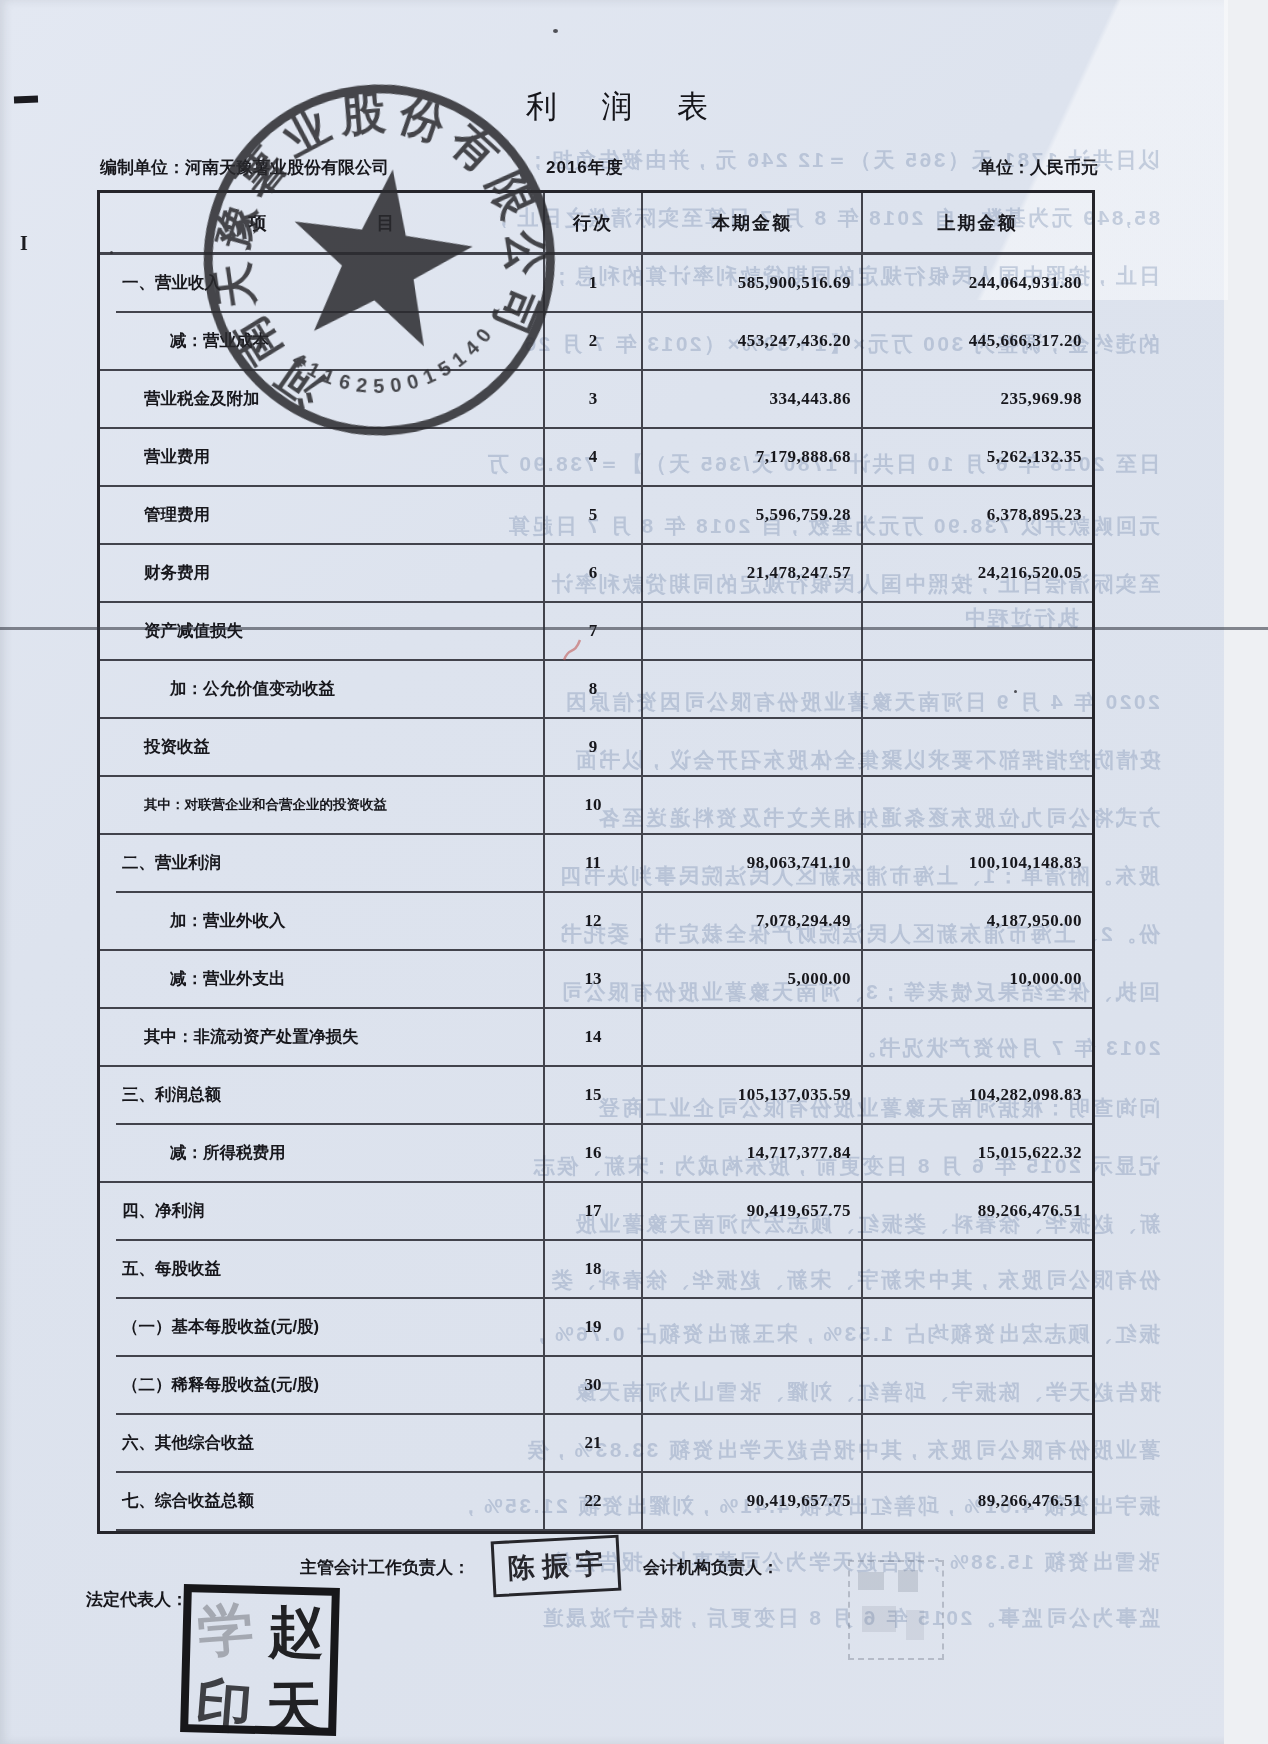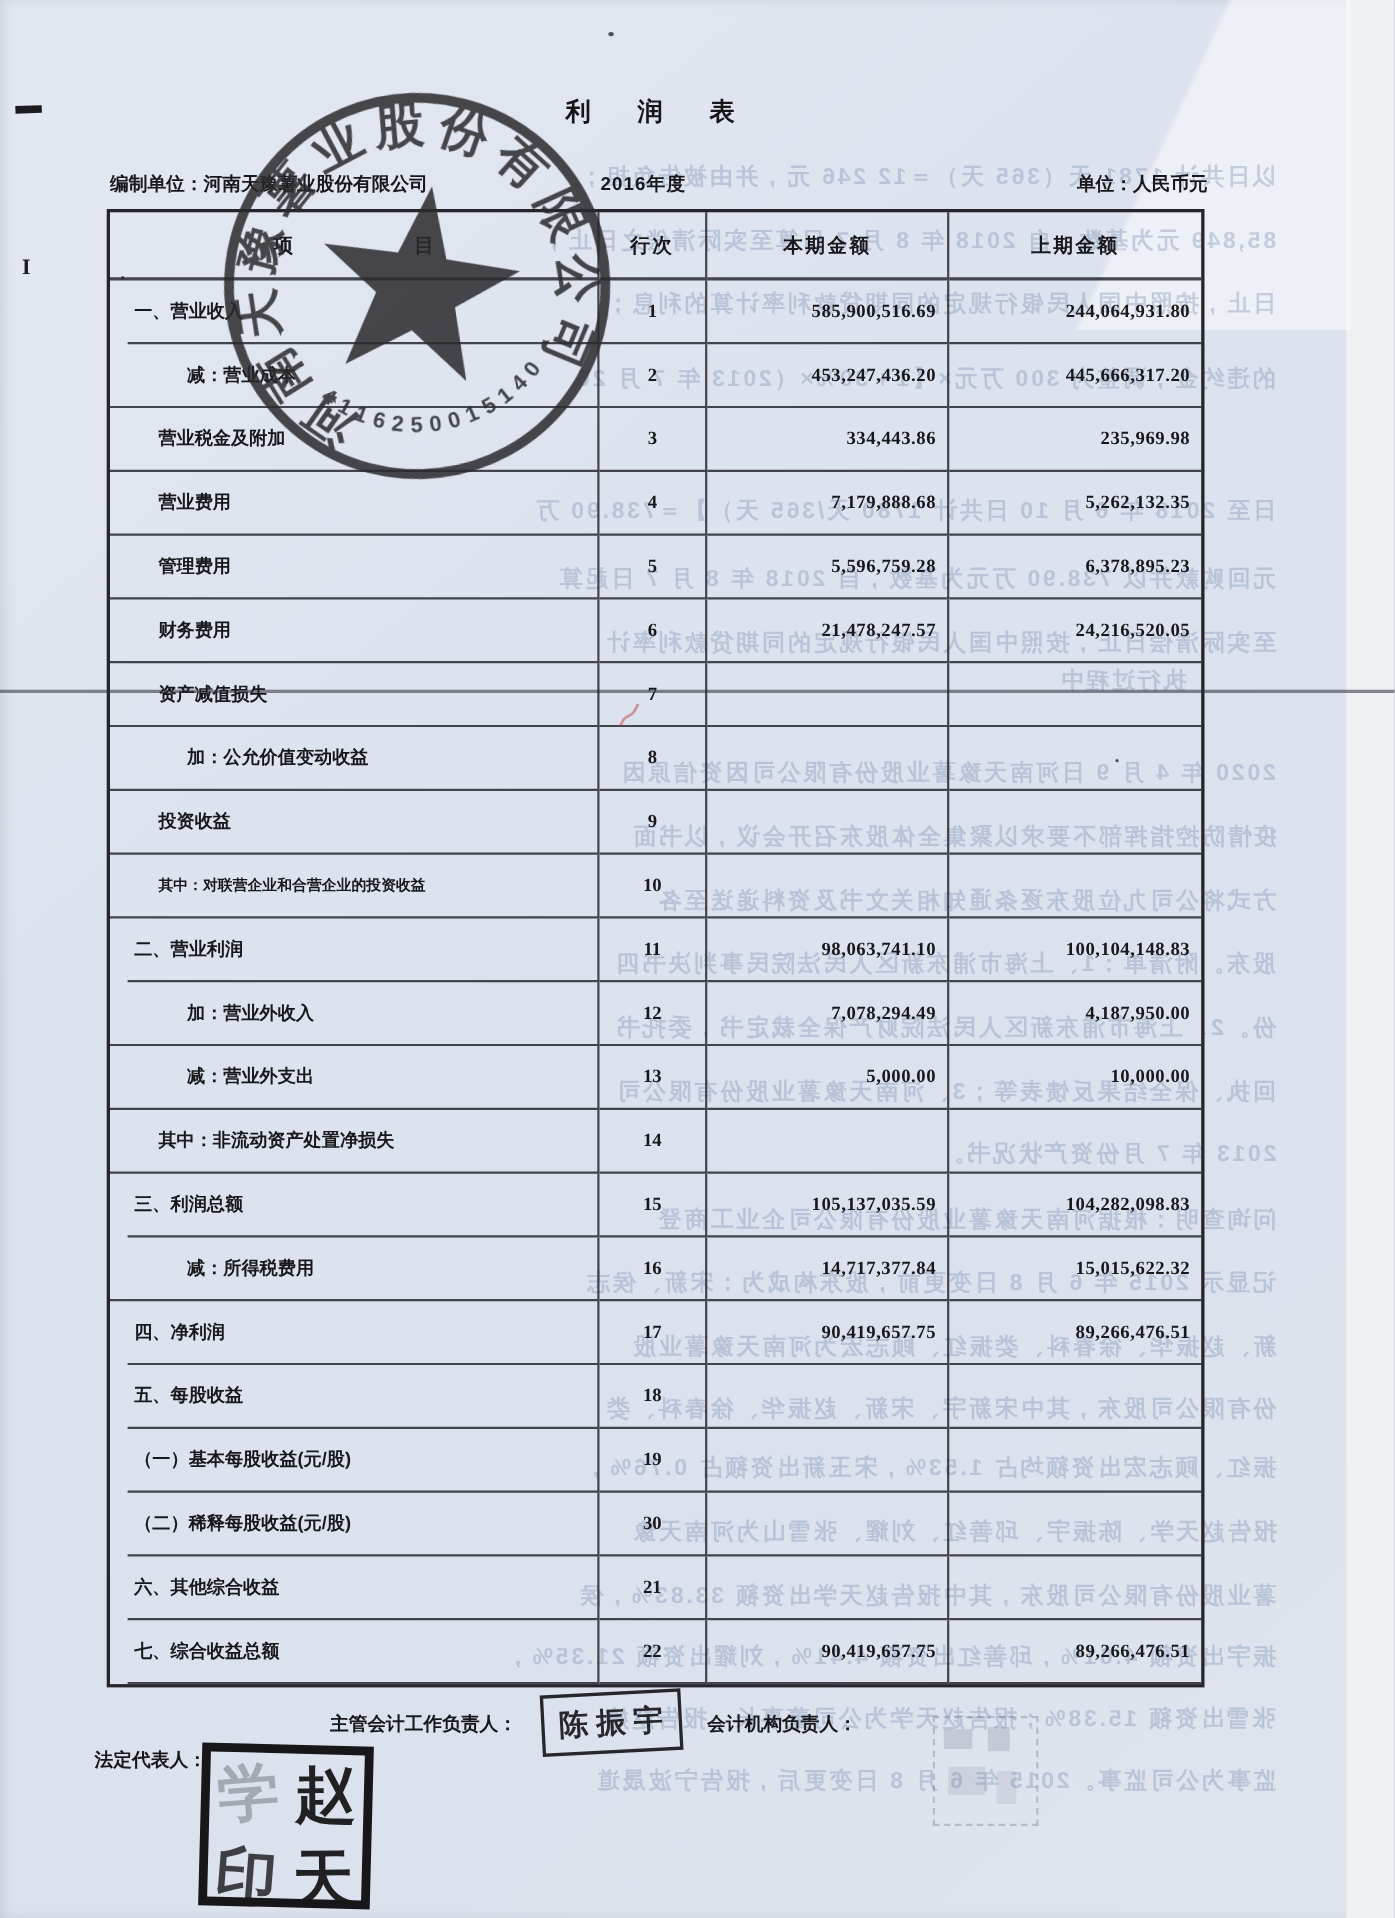--- a/index.html
+++ b/index.html
@@ -8,21 +8,21 @@
         font-family:"Liberation Sans",sans-serif;color:#17171c;box-shadow:inset 4px 0 10px rgba(30,35,50,.10);}
   .right-strip{position:absolute;top:0;right:0;width:44px;height:100%;background:#eef0f3;z-index:0;}
   .corner-light{position:absolute;top:0;right:40px;width:420px;height:300px;z-index:0;
         background:linear-gradient(115deg,rgba(255,255,255,0) 55%,rgba(250,251,253,.55) 56%);}
   
   .bleed-layer{position:absolute;inset:0;z-index:1;}
   .bleed{position:absolute;white-space:nowrap;transform:scaleX(-1);
          font-weight:700;font-size:21px;letter-spacing:2.5px;color:#7f93b4;opacity:.38;}
   
   .title{position:absolute;top:86px;left:0;width:1200px;text-align:center;z-index:4;
-         font-size:23px;font-weight:700;letter-spacing:18px;color:#15151a;}
+         font-size:31px;font-weight:400;letter-spacing:18px;color:#15151a;padding-left:26px;}
   .info-row{position:absolute;top:156px;left:0;width:100%;z-index:4;font-size:17px;font-weight:700;}
   .info-prepared{position:absolute;left:100px;top:0;}
   .info-period{position:absolute;left:546px;top:0;letter-spacing:1px;}
   .info-unit{position:absolute;right:170px;top:0;}
   
   .tbl{position:absolute;left:97px;top:190px;width:998px;height:1344px;z-index:3;
        box-sizing:border-box;border:3px solid #25252b;display:grid;
        grid-template-columns:445px 98px 220px 1fr;grid-template-rows:62px repeat(22,1fr);}
   .cell{box-sizing:border-box;border-right:2px solid rgba(32,32,40,.82);
         border-bottom:2px solid rgba(32,32,40,.82);display:flex;align-items:center;

